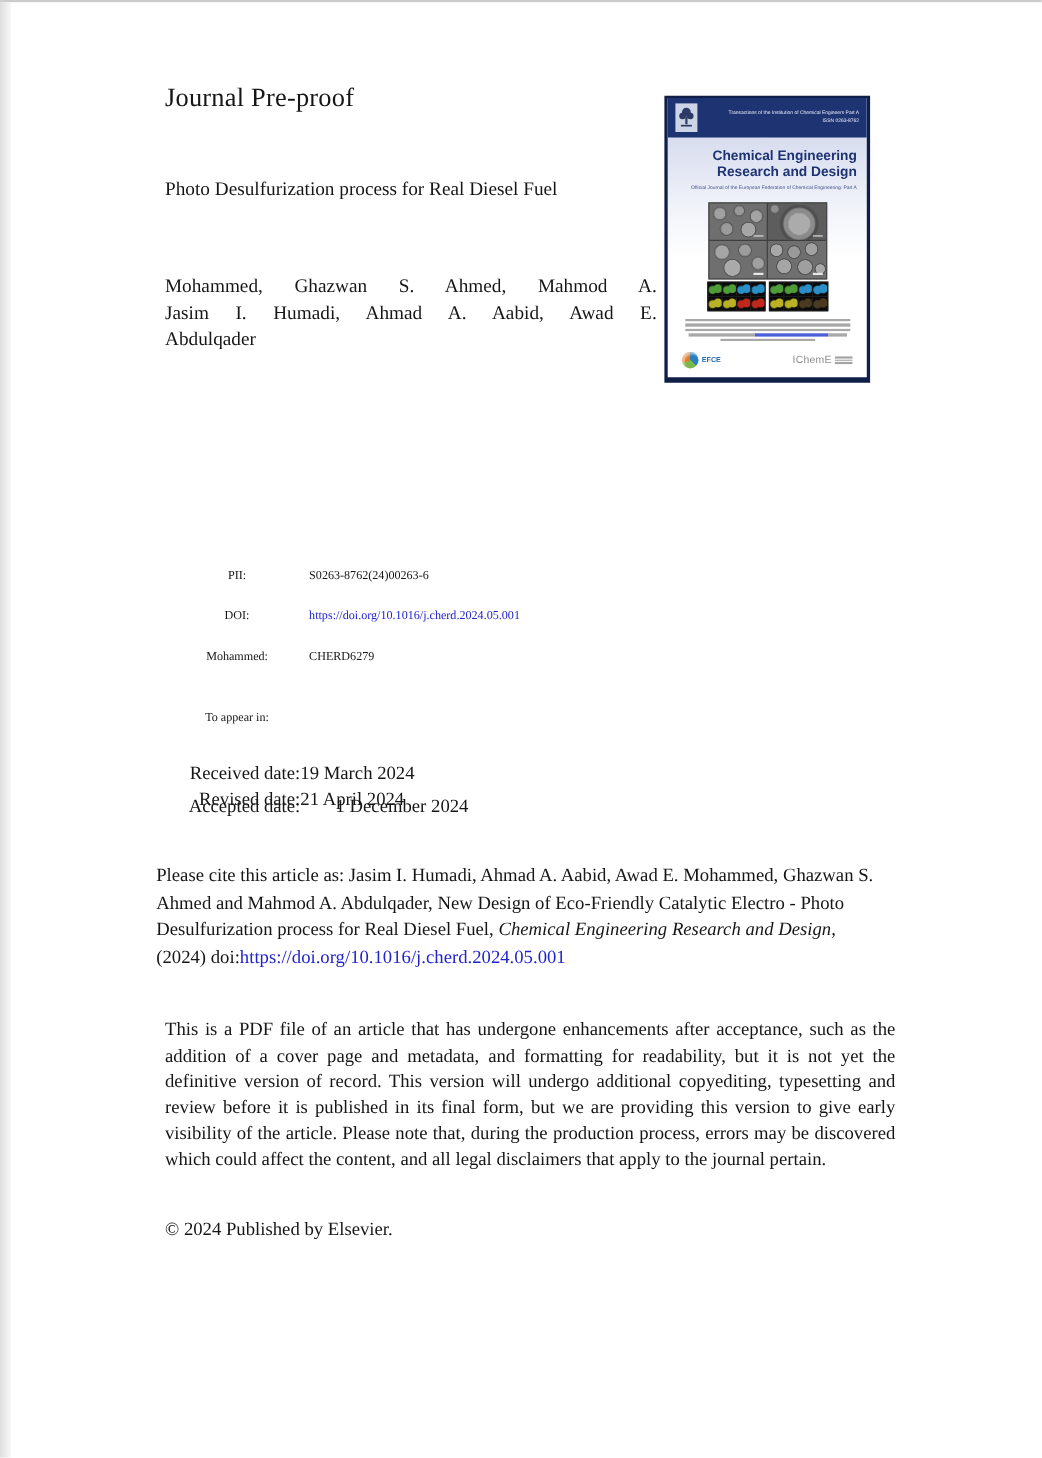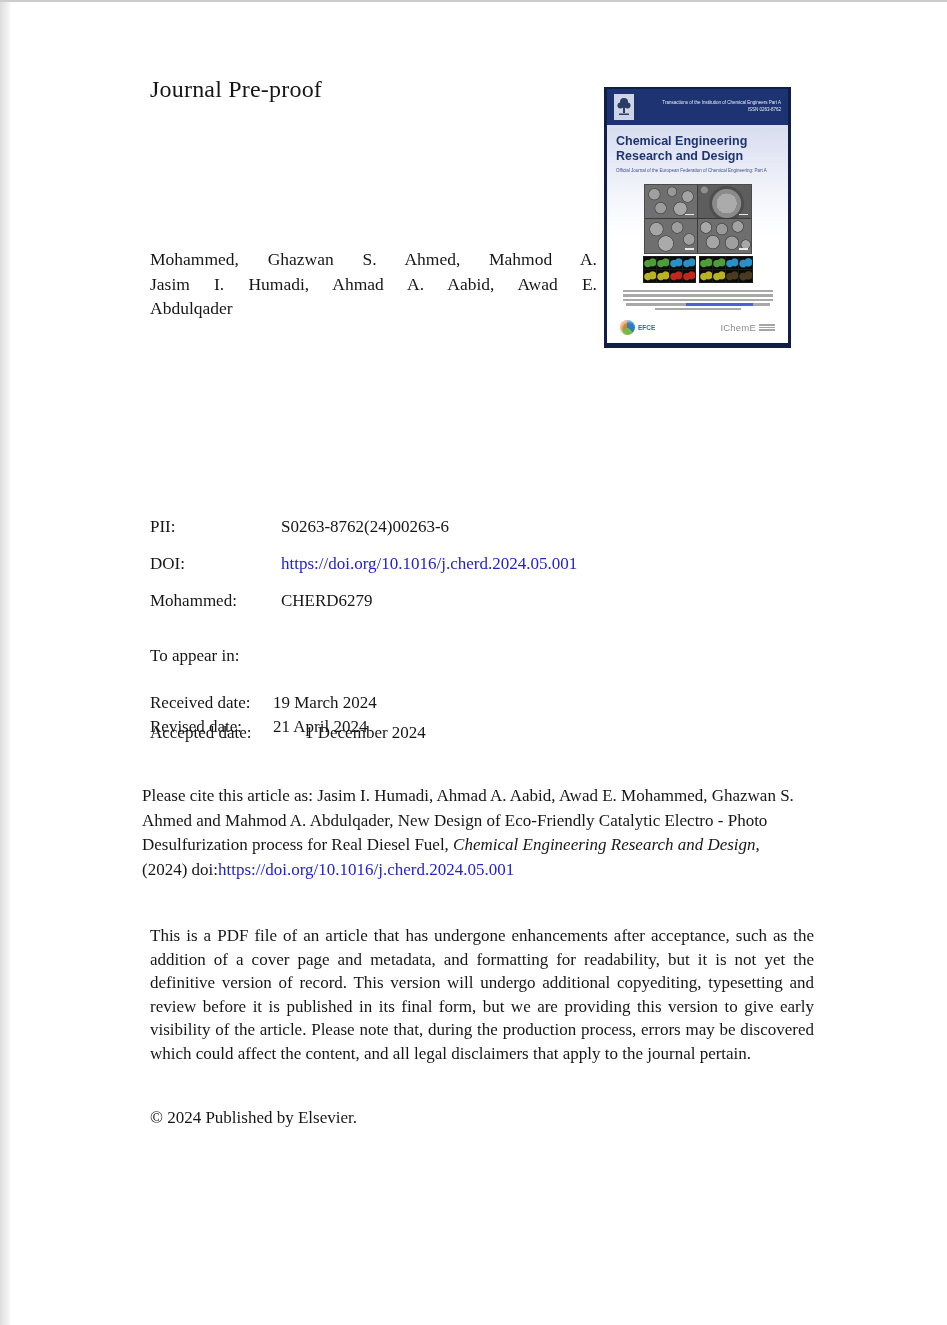--- a/index.html
+++ b/index.html
@@ -19,21 +19,21 @@
   .authors .just { text-align:justify; text-align-last:justify; }
 
   
   .cover { position:absolute; left:604px; top:87px; width:187px; height:261px;
            border-style:solid; border-color:#101f48; border-width:2px 3px 5px 3px;
            background:linear-gradient(180deg,#ccd3ea 0%,#dfe3f2 22%,#f2f4fa 40%,#ffffff 58%);
            font-family:"Liberation Sans","DejaVu Sans",sans-serif; overflow:hidden; }
   .cover-band1 { height:36px; background:#1e3472; display:flex; align-items:center; padding:0 7px; }
   .elsevier-box { width:20px; height:26px; background:#cdd4e6; display:flex; align-items:center; justify-content:center; flex:none; }
   .band1-text { margin-left:auto; text-align:right; color:#e8ecf8; font-size:4.5px; line-height:1.5; }
-  .cover-band2 { padding:9px 9px 0; text-align:left; }
+  .cover-band2 { padding:9px 9px 0; text-align:right; }
   .cover-jtitle { color:#1e3472; font-weight:bold; font-size:12.5px; line-height:1.18; }
   .cover-subtitle { margin-top:4px; color:#41508c; font-size:4.5px; }
 
   .sem-grid { width:108px; height:70px; margin:11px auto 0; display:grid;
               grid-template-columns:1fr 1fr; grid-template-rows:1fr 1fr; gap:1px;
               background:#3a3a3a; border:1px solid #4a4a4a; }
   .sem-cell { position:relative; background-color:#6f6f6f; overflow:hidden; }
   .sem-cell::after { content:""; position:absolute; right:3px; bottom:3px; width:9px; height:1.5px; background:#e8e8e8; }
   .sem-a { background-image:
       radial-gradient(circle at 18% 28%, #a0a0a0 0 5px, #575757 5.5px 6px, transparent 6.5px),
@@ -70,40 +70,41 @@
   .cover-logos { display:flex; align-items:center; justify-content:space-between; padding:8px 13px 0; }
   .efce { display:flex; align-items:center; gap:3px; }
   .efce-circle { width:15px; height:15px; border-radius:50%;
       background:conic-gradient(#2a7fc1 0 130deg,#7ab648 130deg 250deg,#e07b28 250deg 360deg);
       box-shadow:inset 2px 2px 2px rgba(255,255,255,0.55); }
   .efce-text { color:#2a6db5; font-weight:bold; font-size:6.5px; }
   .icheme { display:flex; align-items:center; gap:3px; color:#8d8d8d; font-size:9.5px; letter-spacing:0.2px; }
   .icheme-lines div { width:16px; height:1.6px; background:#a5a5a5; margin:1.1px 0; }
 
   
-  .meta-row { position:absolute; left:150px; display:flex; font-size:17px; }
+  .meta-row { position:absolute; left:150px; display:flex; font-size:11px;text-align:center; }
   .meta-row .lbl { width:131px; flex:none; }
   .dates-row { position:absolute; left:150px; display:flex; font-size:17px; }
-  .dates-row .lbl { width:123px; flex:none; }
+  .dates-row .lbl { width:123px; flex:none;text-align:right; }
   .link { color:#2323cc; }
   .italic { font-style:italic; }
 
   .citation { position:absolute; left:142px; top:784px; width:662px; font-size:17px; line-height:24.5px; text-align:left; }
   .disclaimer { position:absolute; left:150px; top:924px; width:664px; font-size:17px; line-height:23.6px; text-align:justify; }
   .copyright { position:absolute; left:150px; top:1108px; font-size:17px; }
 </style>
 </head>
 <body>
 
 <div class="top-hairline"></div>
 <div class="page-edge"></div>
 
 <div class="doc-header">Journal Pre-proof</div>
 
 <div class="article-title">
+  <div>Photo Desulfurization process for Real Diesel Fuel</div>
 </div>
 
 <div class="authors">
   <div class="just">Mohammed, Ghazwan S. Ahmed, Mahmod A.</div>
   <div class="just">Jasim I. Humadi, Ahmad A. Aabid, Awad E.</div>
   <div>Abdulqader</div>
 </div>
 
 <div class="cover">
   <div class="cover-band1">

